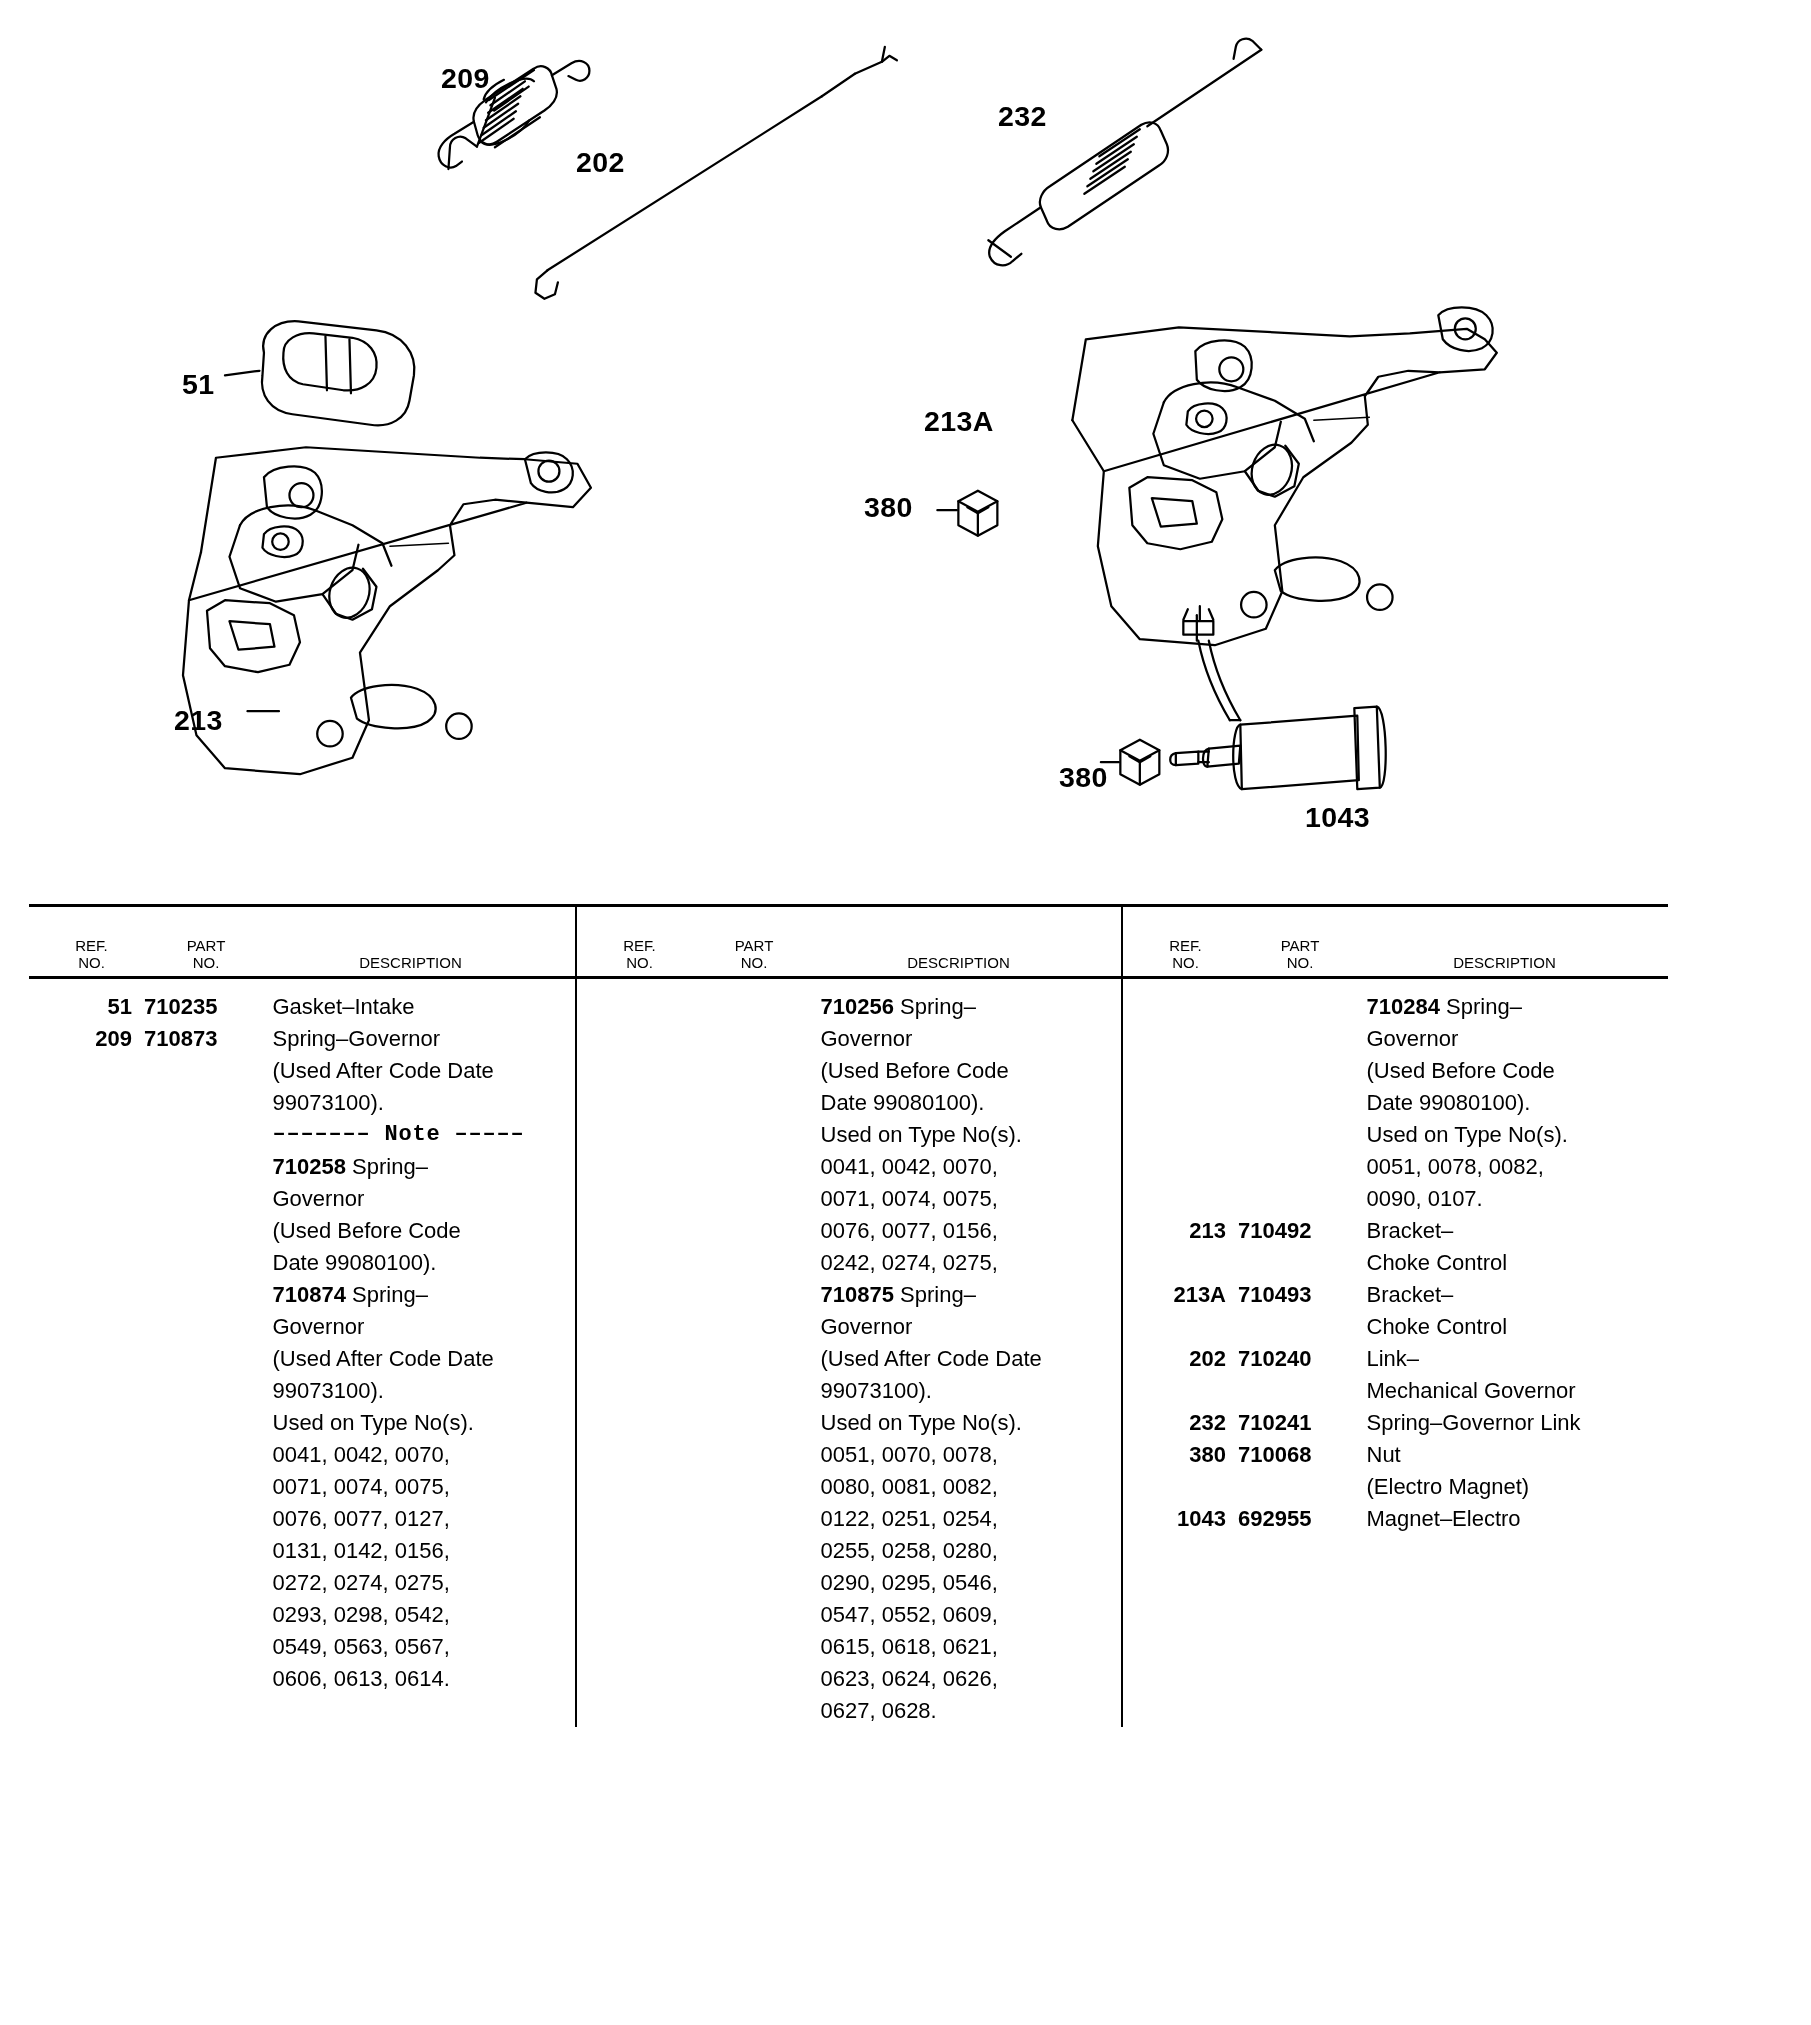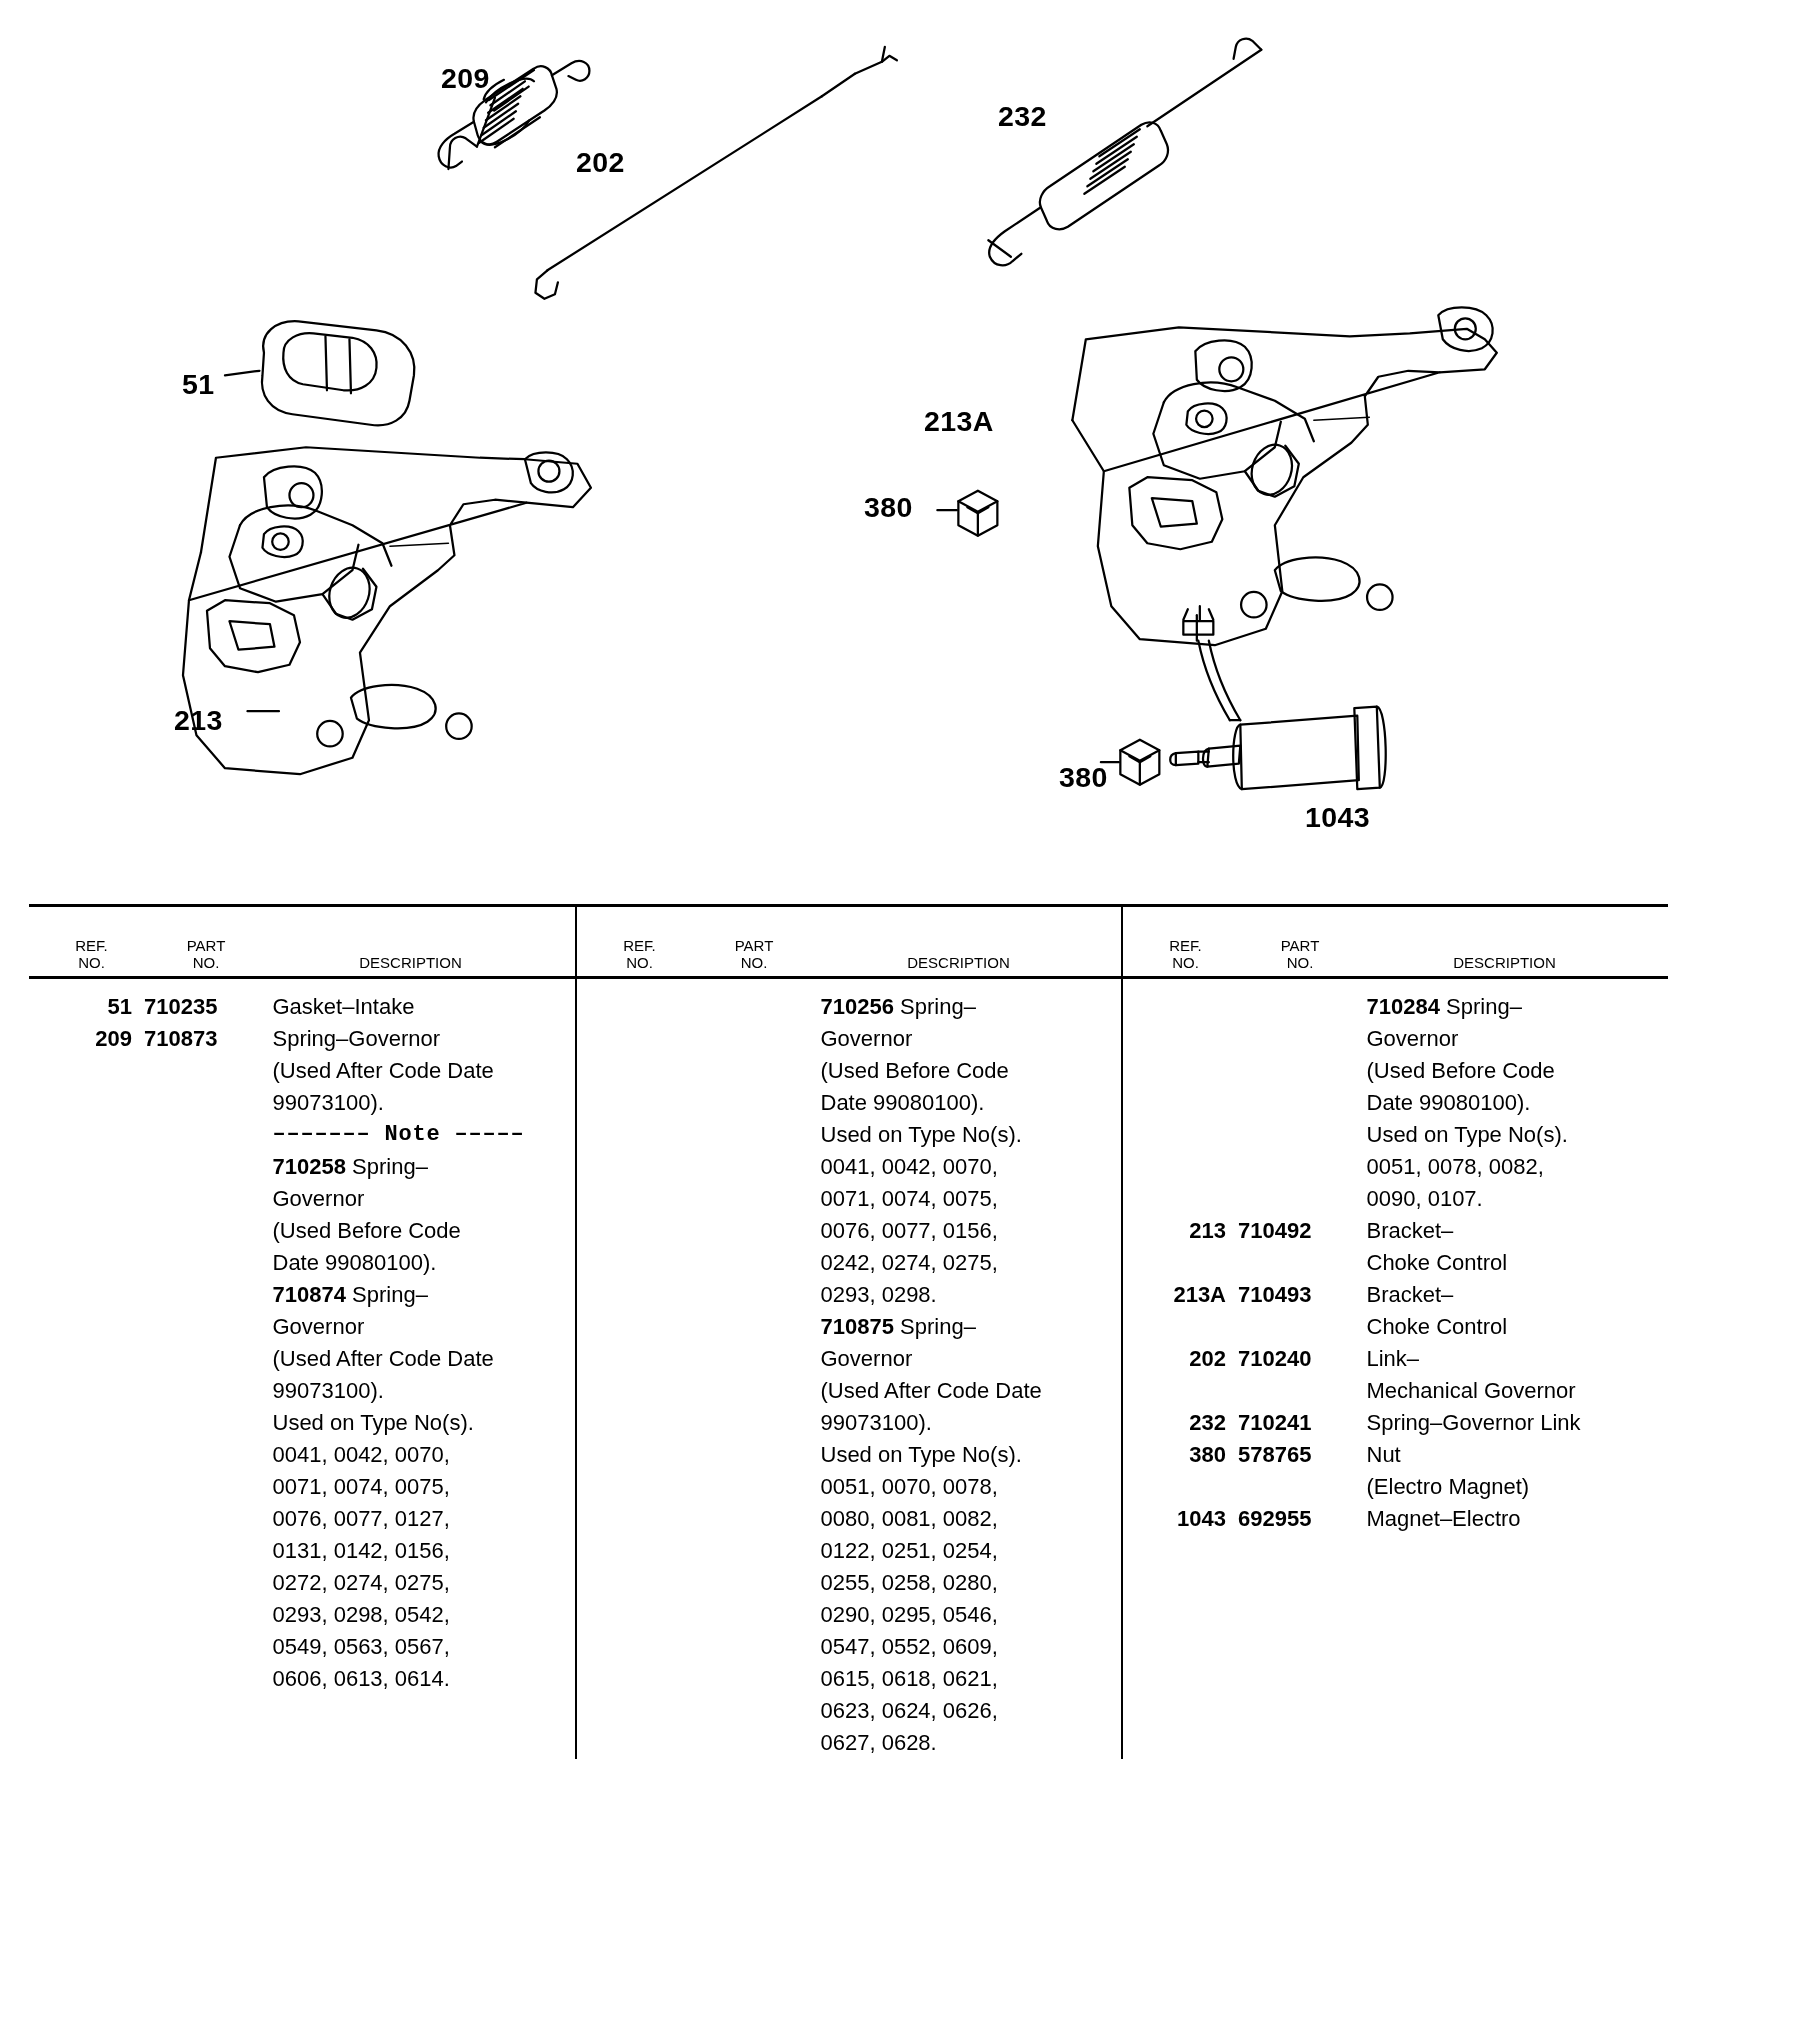--- a/index.html
+++ b/index.html
@@ -468,25 +468,20 @@
             <div class="cell-desc">0076, 0077, 0156,</div>
           </div>
           <div class="row">
             <div class="cell-ref"></div>
             <div class="cell-part"></div>
             <div class="cell-desc">0242, 0274, 0275,</div>
           </div>
           <div class="row">
             <div class="cell-ref"></div>
             <div class="cell-part"></div>
-            <div class="cell-desc">0293, 0298.</div>
-          </div>
-          <div class="row">
-            <div class="cell-ref"></div>
-            <div class="cell-part"></div>
             <div class="cell-desc"><span class="inline-bold">710875</span> Spring–</div>
           </div>
           <div class="row">
             <div class="cell-ref"></div>
             <div class="cell-part"></div>
             <div class="cell-desc">Governor</div>
           </div>
           <div class="row">
             <div class="cell-ref"></div>
             <div class="cell-part"></div>
@@ -628,21 +623,21 @@
             <div class="cell-part"></div>
             <div class="cell-desc">Mechanical Governor</div>
           </div>
           <div class="row">
             <div class="cell-ref">232</div>
             <div class="cell-part">710241</div>
             <div class="cell-desc">Spring–Governor Link</div>
           </div>
           <div class="row">
             <div class="cell-ref">380</div>
-            <div class="cell-part">578765</div>
+            <div class="cell-part">710068</div>
             <div class="cell-desc">Nut</div>
           </div>
           <div class="row">
             <div class="cell-ref"></div>
             <div class="cell-part"></div>
             <div class="cell-desc">(Electro Magnet)</div>
           </div>
           <div class="row">
             <div class="cell-ref">1043</div>
             <div class="cell-part">692955</div>

